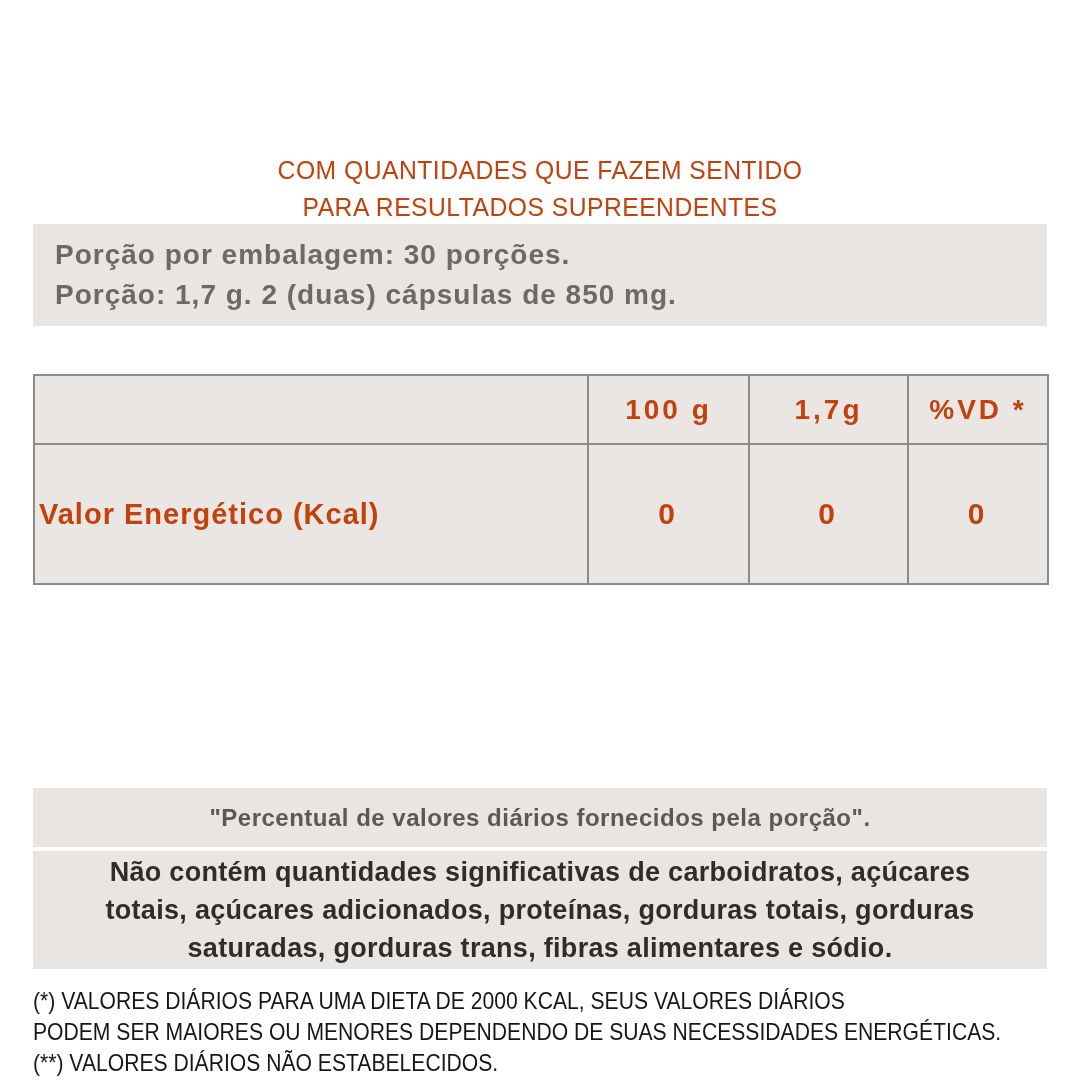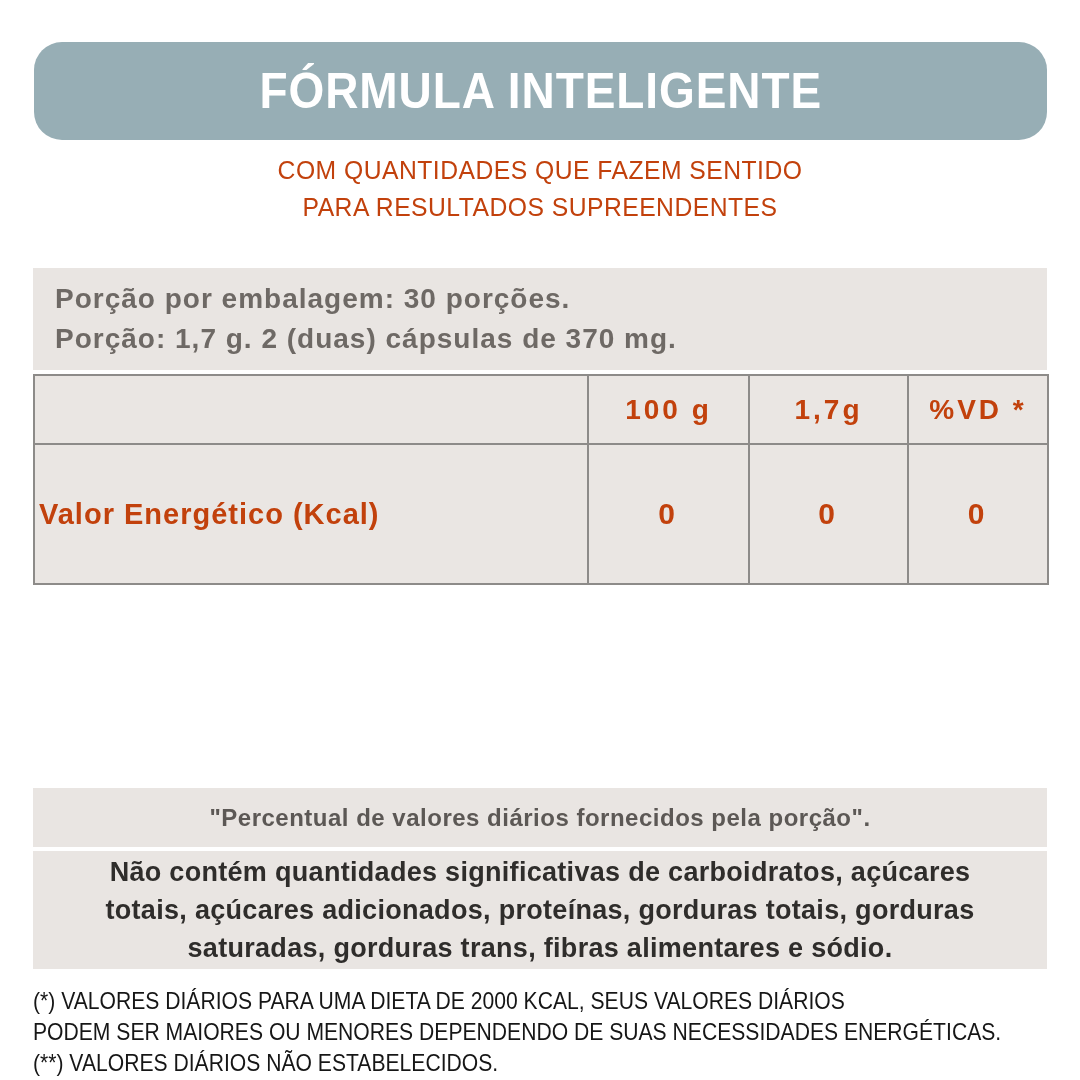--- a/index.html
+++ b/index.html
@@ -31,21 +31,20 @@
   .subtitle div { transform: scaleX(0.95); }
 
   
   .serving-box {
     position: absolute; left: 33px; top: 224px; width: 1014px; height: 102px;
     background: #e9e5e2;
     display: flex; flex-direction: column; justify-content: center;
     padding-left: 22px;
     color: #6e6965; font-weight: bold; font-size: 28px; line-height: 40px;
     letter-spacing: 1px;
-    margin-top: 44px;
   }
 
   
   .nutri {
     position: absolute; left: 33px; top: 374px; width: 1014px;
     border-collapse: collapse; table-layout: fixed;
   }
   .nutri col.c0 { width: 554px; }
   .nutri col.c1 { width: 161px; }
   .nutri col.c2 { width: 159px; }
@@ -88,32 +87,29 @@
     color: #161616; font-size: 24px; line-height: 31px;
     transform: scaleX(0.88); transform-origin: left top;
     white-space: nowrap;
   }
 </style>
 </head>
 <body>
 
 <div class="page">
 
-  <div class="banner">
-    <div class="banner-title">FÓRMULA INTELIGENTE</div>
-  </div>
 
   <div class="subtitle">
     <div>COM QUANTIDADES QUE FAZEM SENTIDO</div>
     <div>PARA RESULTADOS SUPREENDENTES</div>
   </div>
 
   <div class="serving-box">
     <div>Porção por embalagem: 30 porções.</div>
-    <div>Porção: 1,7 g. 2 (duas) cápsulas de 370 mg.</div>
+    <div>Porção: 1,7 g. 2 (duas) cápsulas de 850 mg.</div>
   </div>
 
   <table class="nutri">
     <colgroup>
       <col class="c0">
         <col class="c1">
         <col class="c2">
         <col class="c3">
     </colgroup>
     <thead>

